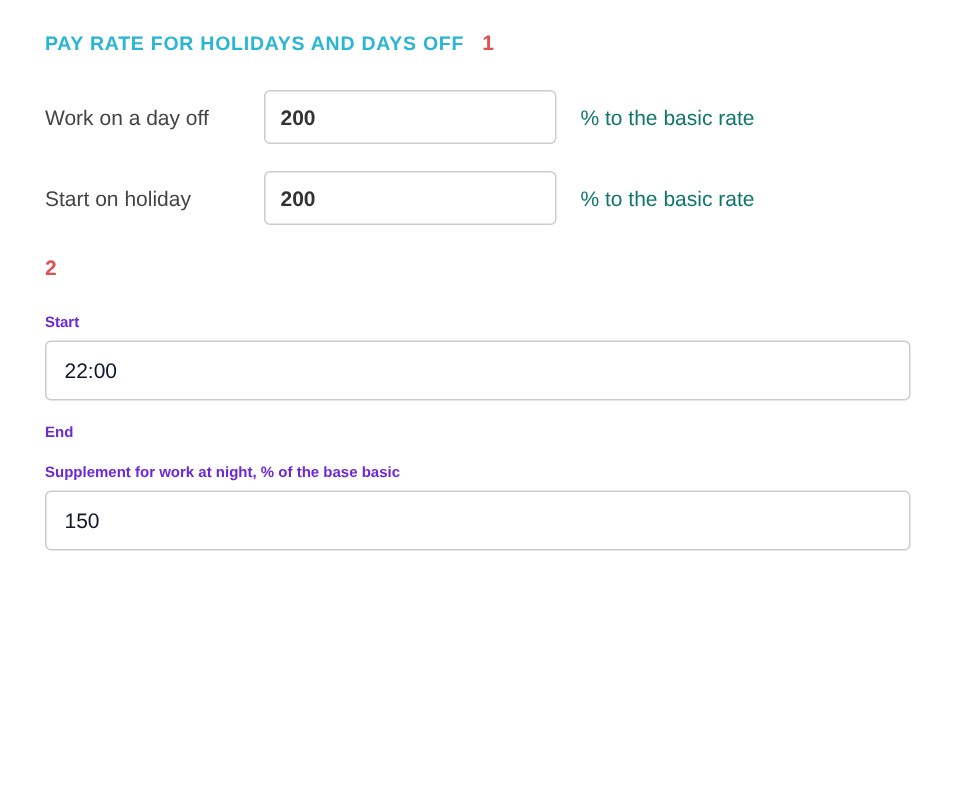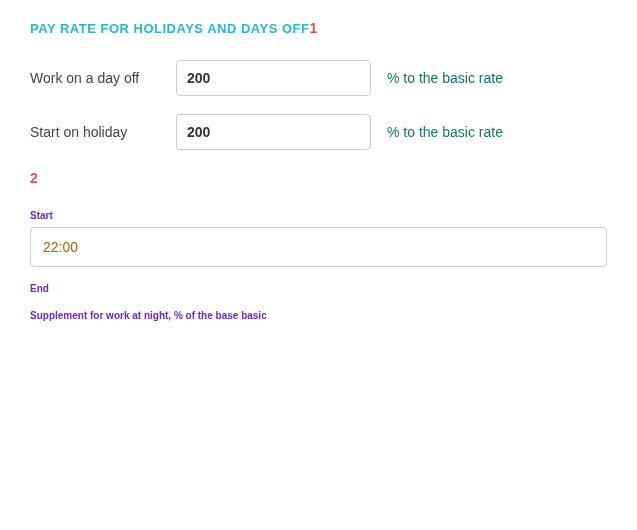--- a/index.html
+++ b/index.html
@@ -14,20 +14,21 @@
       width: 637px;
       min-height: 530px;
       padding: 20px 30px;
       color: #333;
       font-size: 14px;
     }
 
     .section-header {
       display: flex;
       align-items: center;
+      gap: 12px;
       margin-bottom: 24px;
     }
 
     .section-title {
       font-size: 13px;
       font-weight: 600;
       color: #29b6d5;
       letter-spacing: 0.5px;
       text-transform: uppercase;
     }
@@ -83,21 +84,21 @@
       font-weight: 700;
     }
 
     .input-full {
       width: 100%;
       height: 40px;
       border: 1px solid #ccc;
       border-radius: 4px;
       padding: 0 12px;
       font-size: 14px;
-      color: #a16207;
+      color: #0f172a;
       outline: none;
     }
   </style>
 </head>
 <body>
 
 <div class="section-header">
   <span class="section-title">PAY RATE FOR HOLIDAYS AND DAYS OFF</span>
   <span class="section-badge">1</span>
 </div>
@@ -124,13 +125,14 @@
   <div class="field-label">Start</div>
   <input class="input-full" type="text" value="22:00" style="">
 </div>
 
 <div class="field-group">
   <div class="field-label">End</div>
 </div>
 
 <div class="field-group">
   <div class="field-label">Supplement for work at night, % of the base basic</div>
+  <input class="input-full" type="text" value="150" style="">
 </div>
 
 </body></html>

